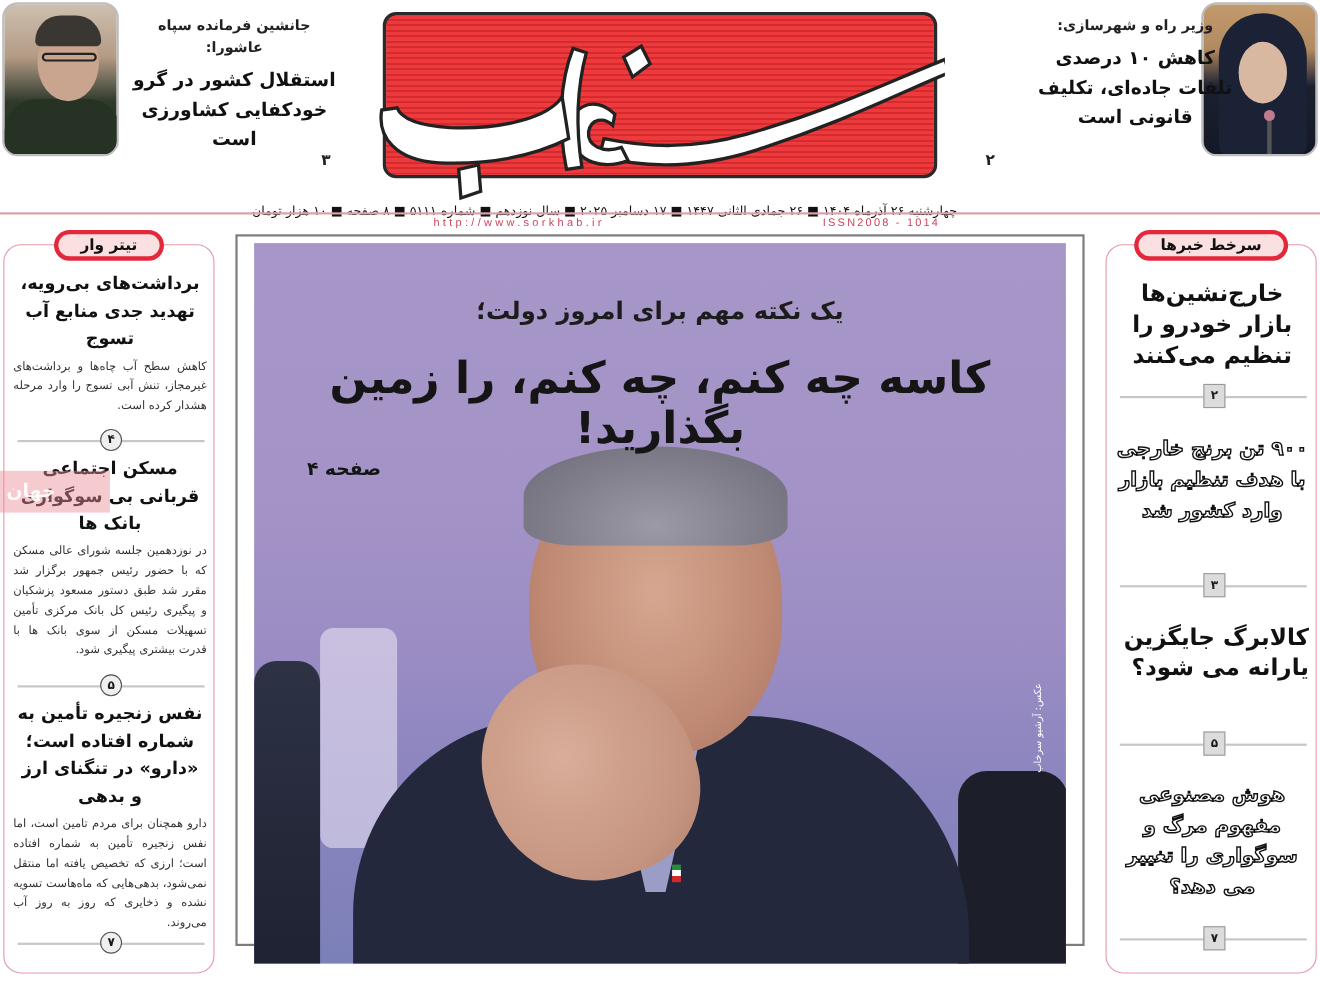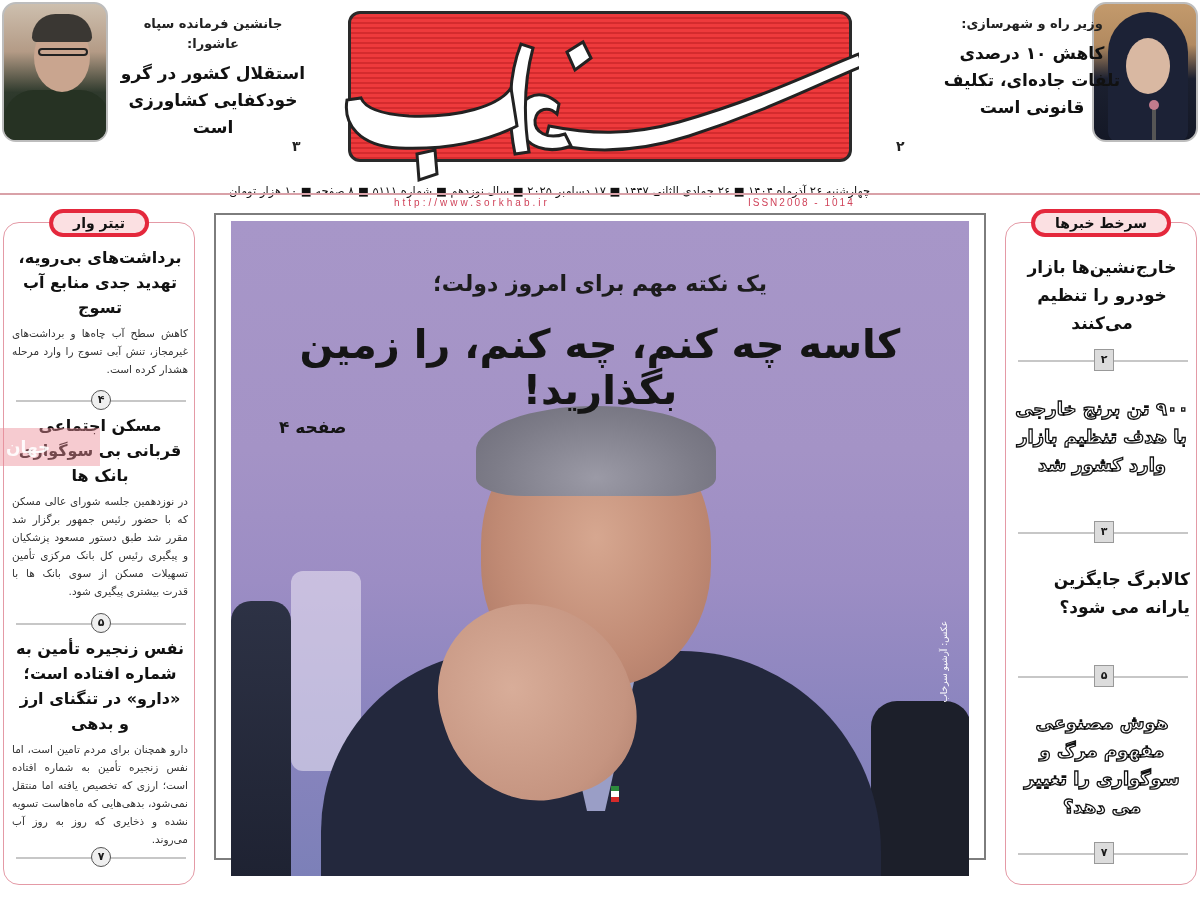--- a/index.html
+++ b/index.html
@@ -73,21 +73,21 @@
   .sep .line { position: absolute; left: 0; top: 10px; width: 170px; height: 1.5px; background: #c7c7c7; }
   .sep .num-circle {
     position: absolute; left: 75px; top: 0; width: 20px; height: 20px; border-radius: 50%;
     border: 1.5px solid #555; background: #efefef; font-size: 11px; font-weight: bold; text-align: center; line-height: 17px;
   }
   .sep .num-square {
     position: absolute; left: 76px; top: -1px; width: 20px; height: 22px;
     border: 1px solid #999; background: #dcdcdc; font-size: 11px; font-weight: bold; text-align: center; line-height: 20px;
   }
 
-  .headline-r { position: absolute; left: 8px; width: 176px; text-align: center; direction: rtl; font-size: 17px; font-weight: bold; line-height: 28px; color:#111; }
+  .headline-r { position: absolute; left: 8px; width: 176px; text-align: center; direction: rtl; font-size: 21px; font-weight: bold; line-height: 28px; color:#111; }
   .headline-r.outlined { color: #fff; -webkit-text-stroke: 1.3px #111; font-size: 18px; }
 
   .watermark {
     position: absolute; left: 0; top: 428px; width: 100px; height: 38px;
     background: rgba(235,140,150,0.45); color: rgba(255,255,255,0.9);
     font-size: 17px; font-weight: bold; direction: rtl; text-align: left; padding-left: 6px; line-height: 38px;
   }
 
   
   .main-frame {

